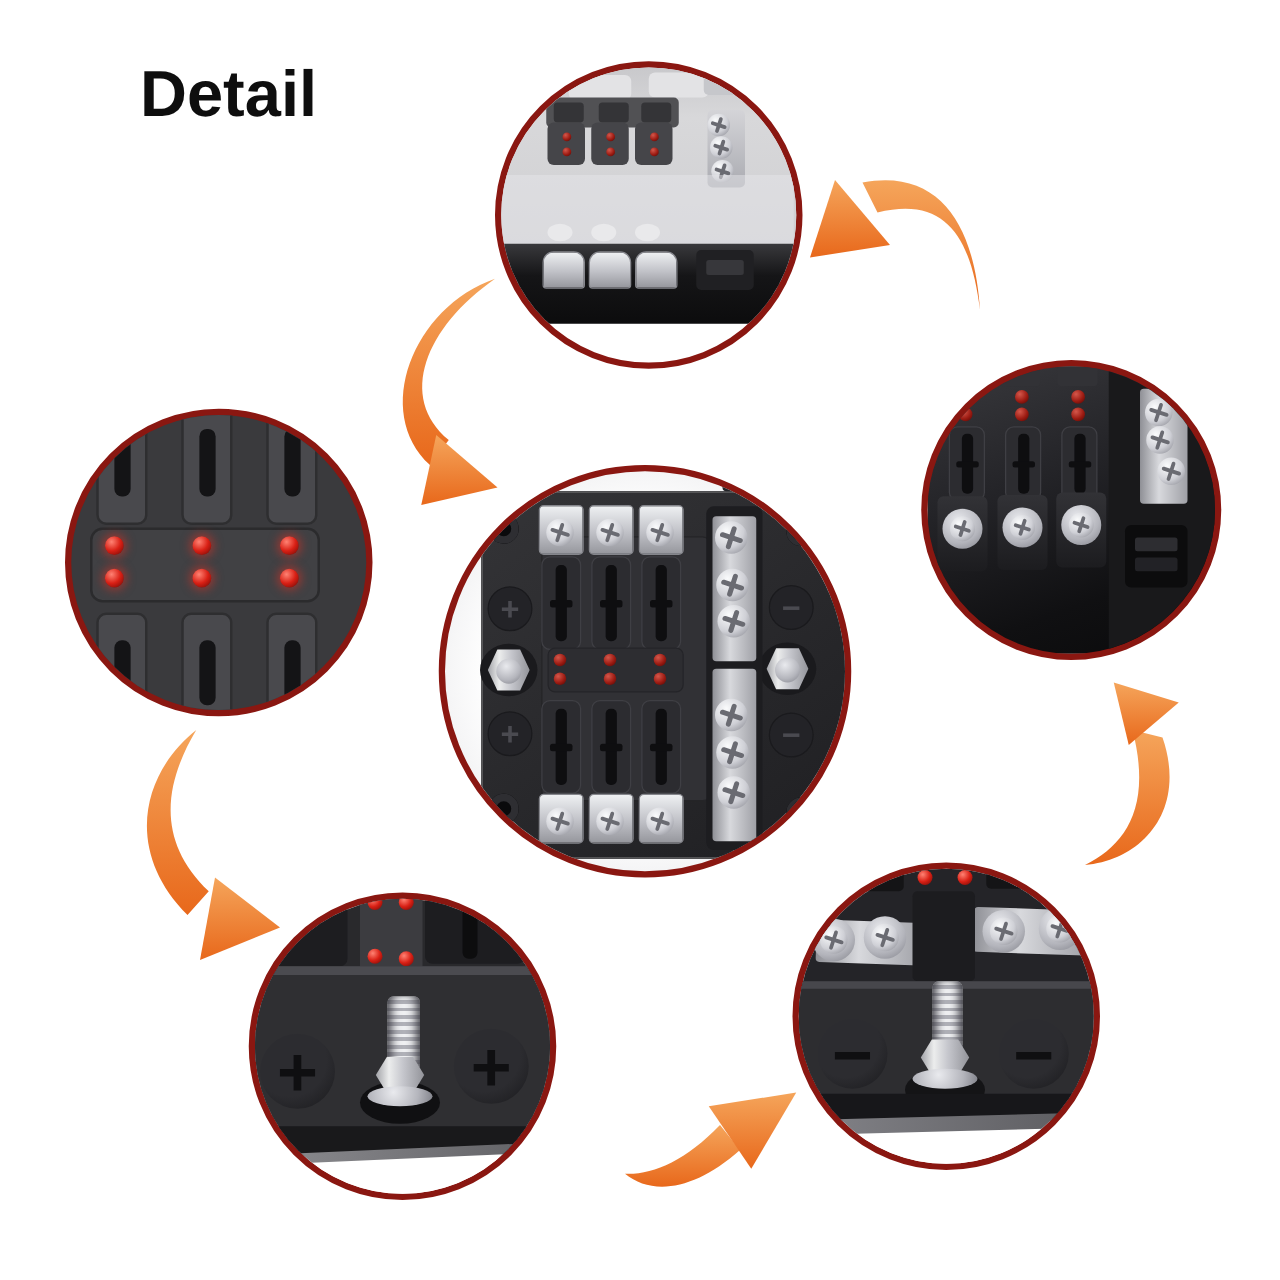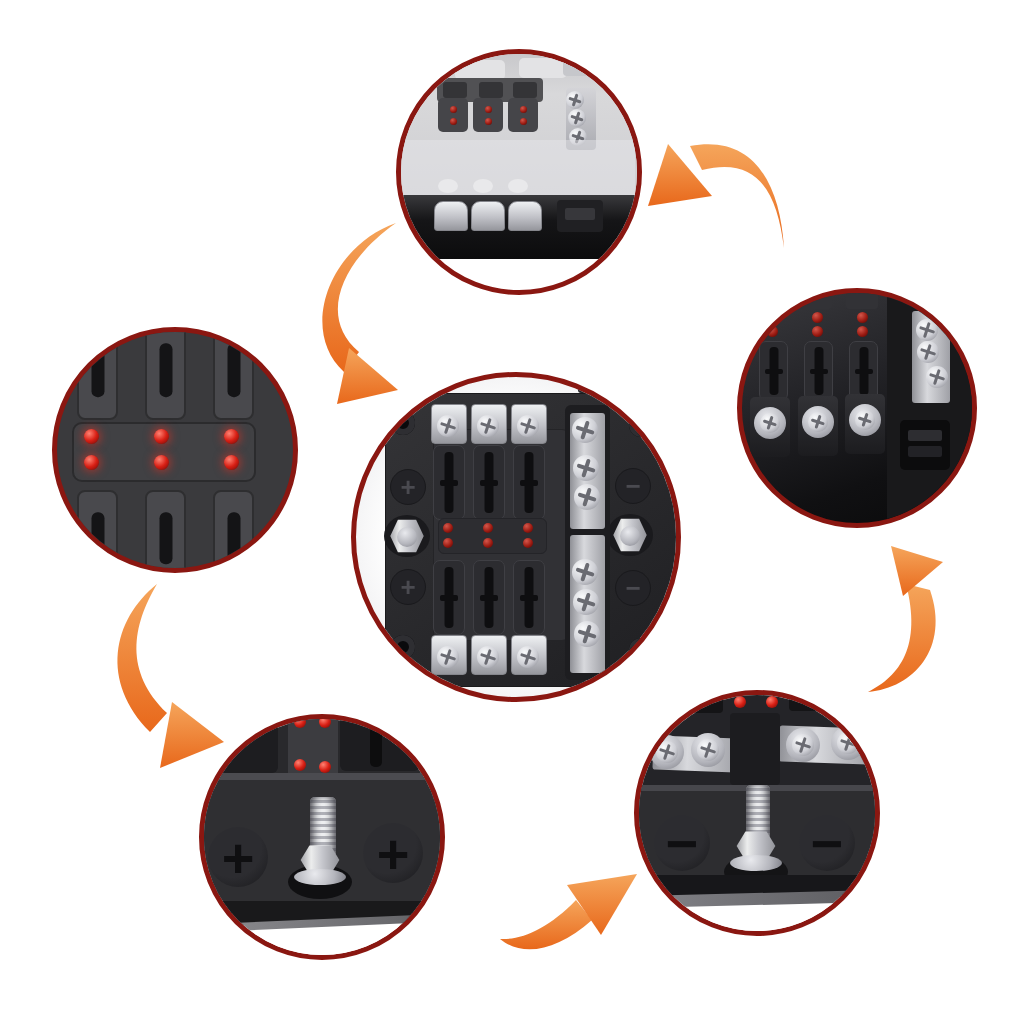--- a/index.html
+++ b/index.html
@@ -41,20 +41,21 @@
        box-shadow:inset 7px 0 8px -4px rgba(55,55,62,.95), inset -7px 0 8px -4px rgba(55,55,62,.95);}
   .silverblock{position:absolute;background:linear-gradient(180deg,#eef0f2,#c0c1c7 55%,#96979d);
        border-radius:4px;border:1px solid #85868c;}
   .busplate{position:absolute;background:linear-gradient(90deg,#8f9096,#d8d9dd 40%,#9fa0a6);border-radius:3px;}
 </style>
 </head>
 <body>
 
 <div class="stage">
 
+  <div class="title">Detail</div>
 
   <svg class="arrows" width="1024" height="1024" viewBox="0 0 1024 1024">
     <defs>
       <linearGradient id="ag" x1="0" y1="0" x2="0" y2="1">
         <stop offset="0" stop-color="#f5a55b"></stop>
           <stop offset="1" stop-color="#e8681b"></stop>
       </linearGradient>
     </defs>
     <g fill="url(#ag)">
       <path d="M784,248 C777,192 758,156 702,170 L690,146 C754,134 780,184 784,248 Z"></path>

